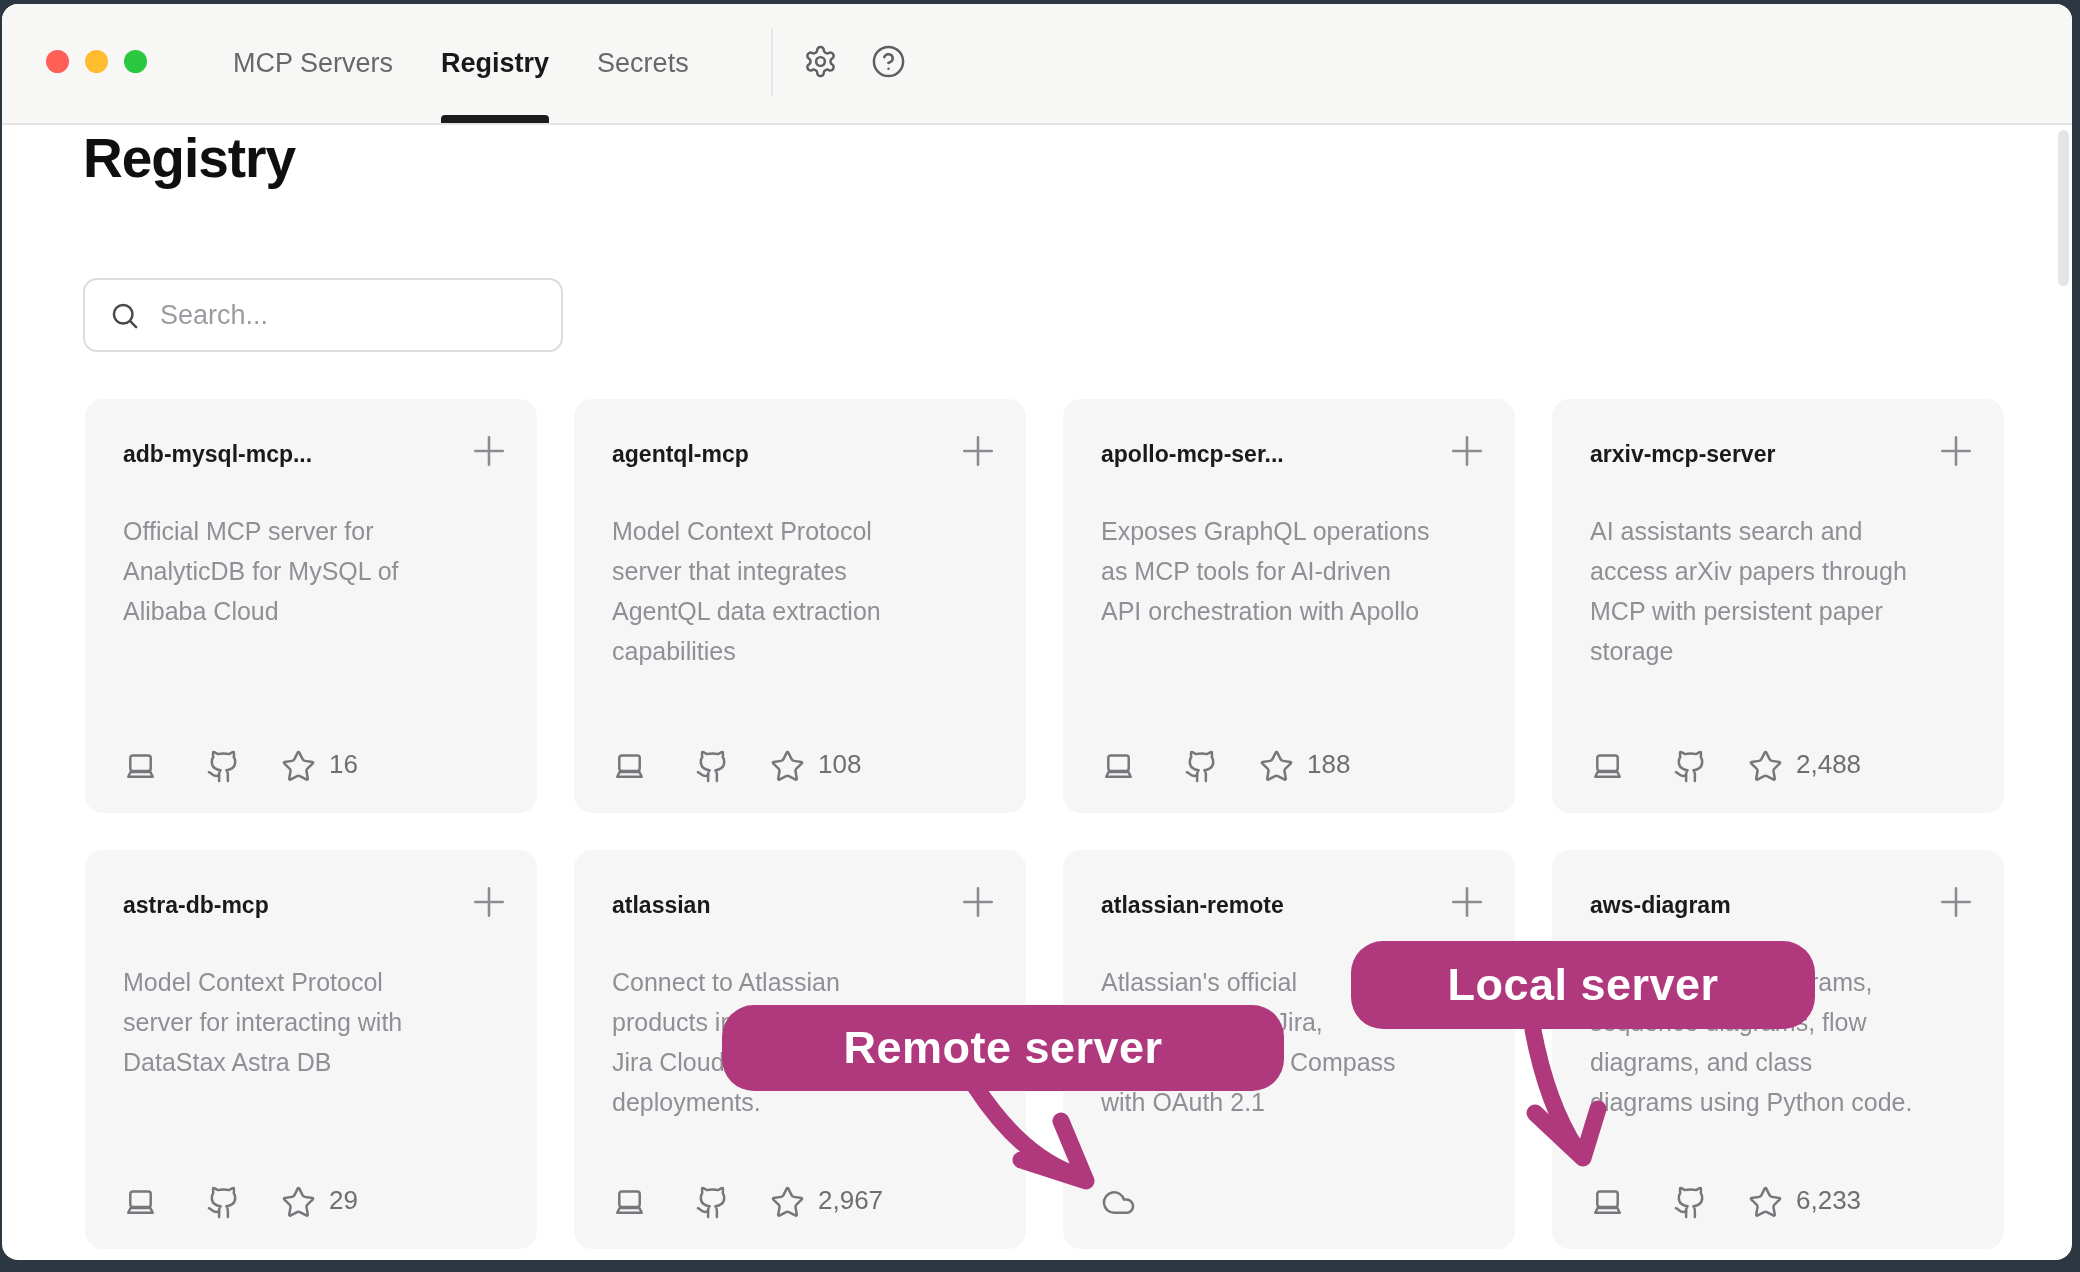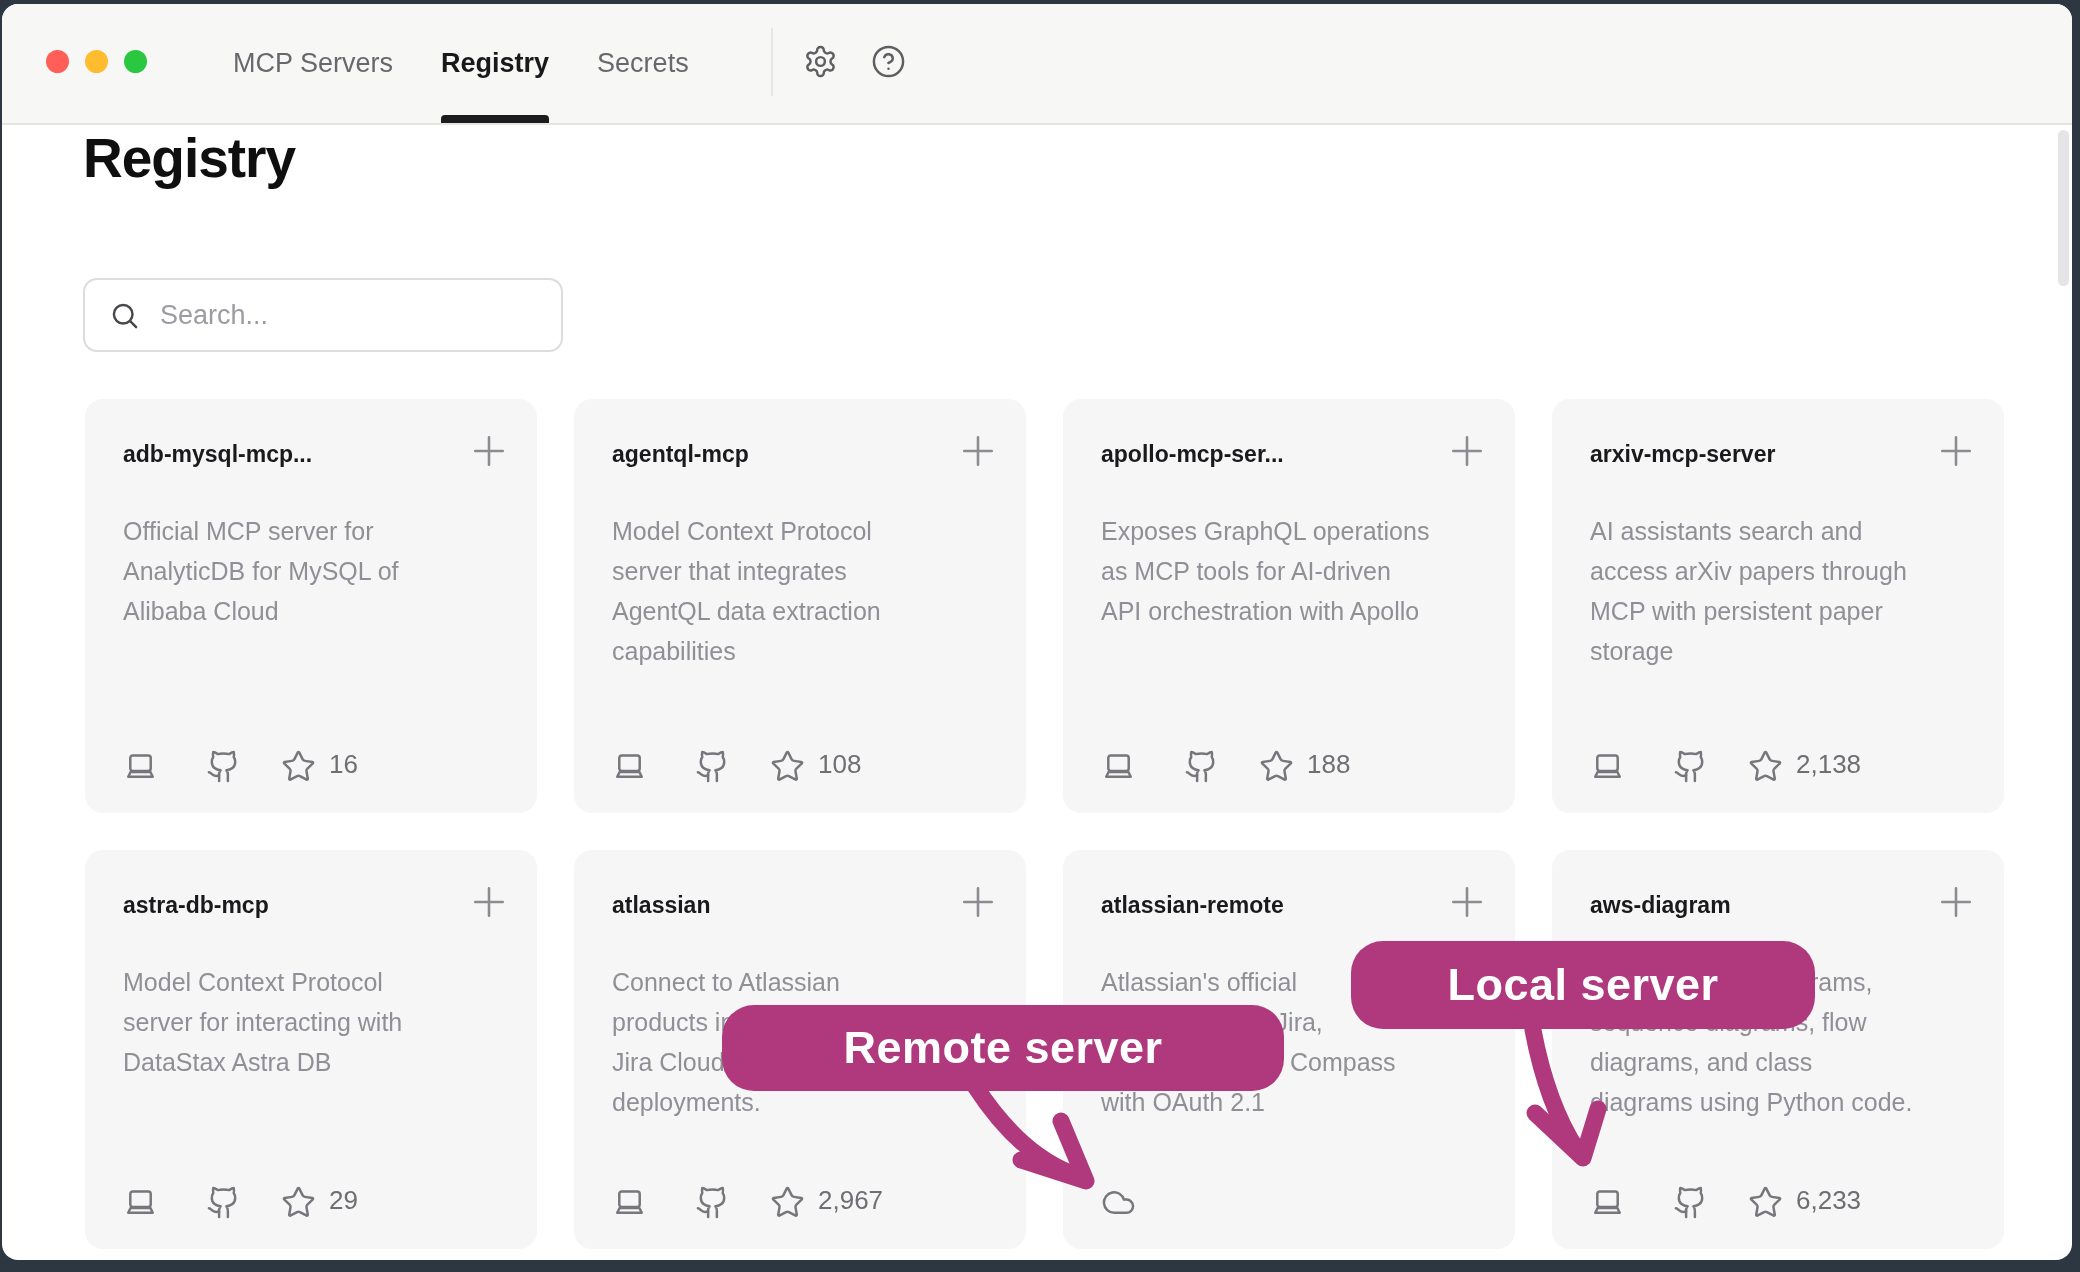--- a/index.html
+++ b/index.html
@@ -270,21 +270,21 @@
         <svg viewBox="0 0 24 24" fill="none" stroke="currentColor" stroke-width="1.7" stroke-linecap="round" stroke-linejoin="round">
           <path d="M15 22v-4a4.8 4.8 0 0 0-1-3.5c3 0 6-2 6-5.5.08-1.25-.27-2.48-1-3.5.28-1.15.28-2.35 0-3.5 0 0-1 0-3 1.5-2.64-.5-5.36-.5-8 0C6 2 5 2 5 2c-.3 1.15-.3 2.35 0 3.5A5.403 5.403 0 0 0 4 9c0 3.5 3 5.5 6 5.5-.39.49-.68 1.05-.85 1.65-.17.6-.22 1.23-.15 1.85v4"></path>
           <path d="M9 18c-4.51 2-5-2-7-2"></path>
         </svg>
       </span>
       <span class="f-icon i-star">
         <svg viewBox="0 0 24 24" fill="none" stroke="currentColor" stroke-width="1.7" stroke-linecap="round" stroke-linejoin="round">
           <path d="M11.525 2.295a.53.53 0 0 1 .95 0l2.31 4.679a2.123 2.123 0 0 0 1.595 1.16l5.166.756a.53.53 0 0 1 .294.904l-3.736 3.638a2.123 2.123 0 0 0-.611 1.878l.882 5.14a.53.53 0 0 1-.771.56l-4.618-2.428a2.122 2.122 0 0 0-1.973 0L6.396 21.01a.53.53 0 0 1-.77-.56l.881-5.139a2.122 2.122 0 0 0-.611-1.879L2.16 9.795a.53.53 0 0 1 .294-.906l5.165-.755a2.122 2.122 0 0 0 1.597-1.16z"></path>
         </svg>
       </span>
-      <span class="star-count">2,138</span>
+      <span class="star-count">2,488</span>
     </div>
   </div>
 
   <div class="card">
     <h3 class="card-title">astra-db-mcp</h3>
     <button class="card-plus">
       <svg viewBox="0 0 24 24" fill="none" stroke="currentColor" stroke-width="1.4" stroke-linecap="round">
         <path d="M12 4.5v15M4.5 12h15"></path>
       </svg>
     </button>

